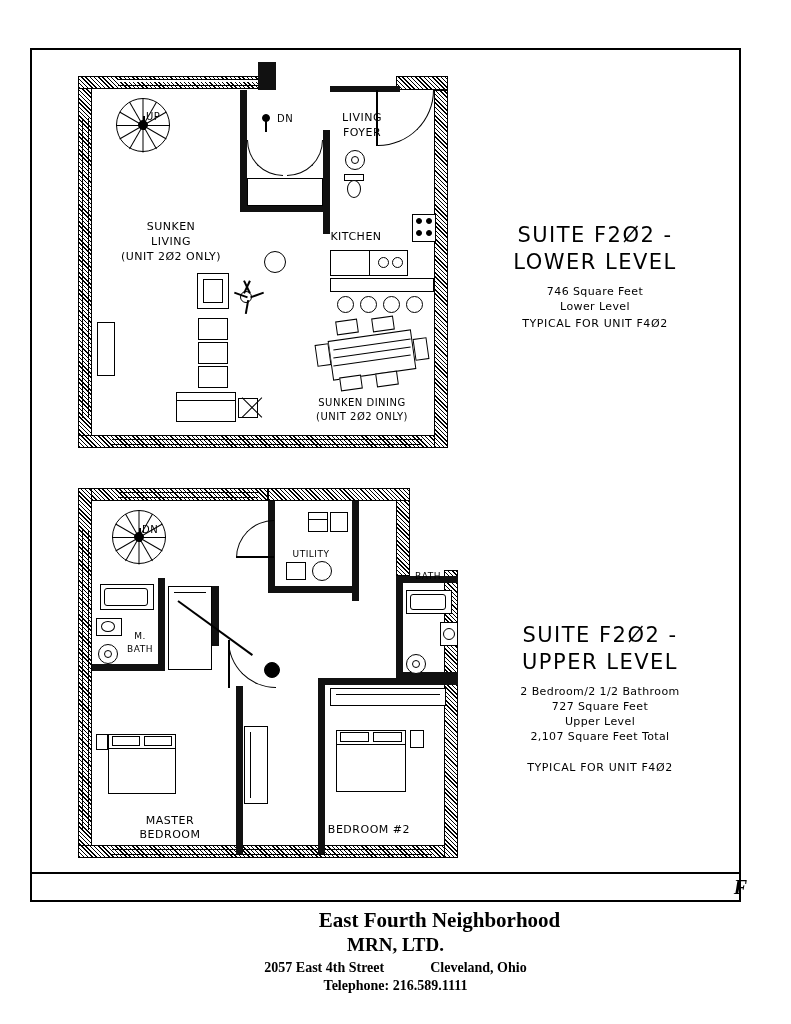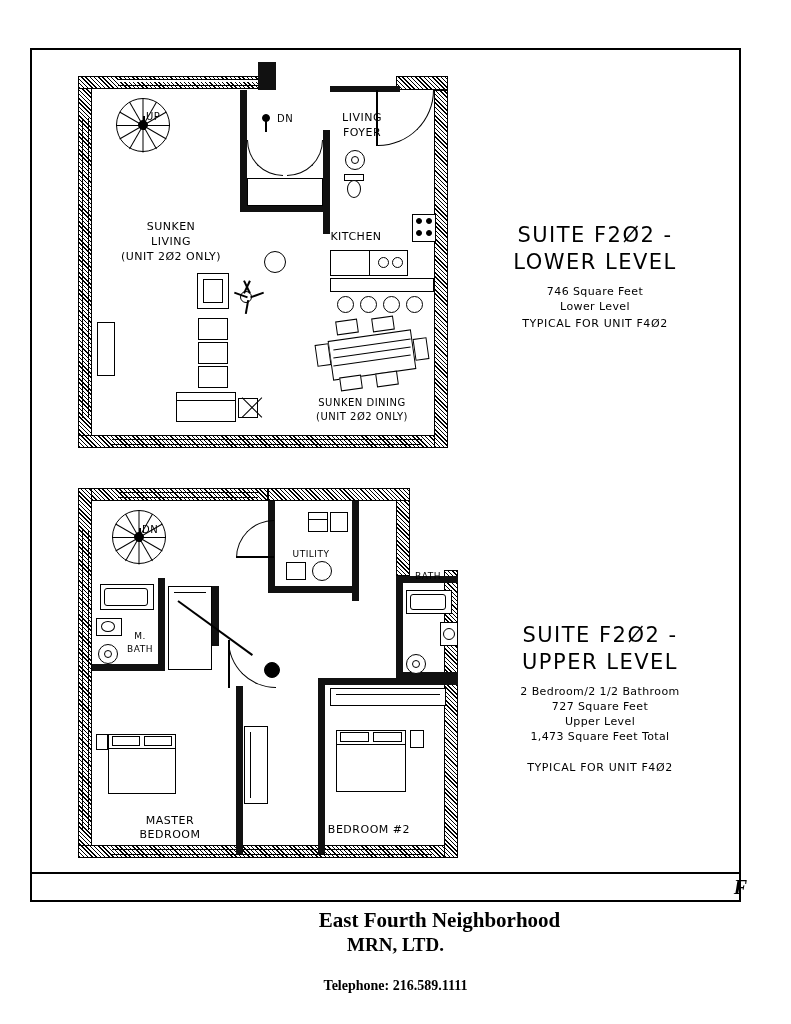--- a/index.html
+++ b/index.html
@@ -401,23 +401,26 @@
     <div class="outline-thin" style="left:340px; top:732px; width:29px; height:10px;"></div>
     <div class="outline-thin" style="left:373px; top:732px; width:29px; height:10px;"></div>
     <div class="outline-thin" style="left:410px; top:730px; width:14px; height:18px;"></div>
     <div class="label" style="left:290px; top:824px; width:120px; font-size:11px;text-align:right;">BEDROOM #2</div>
 
     <div class="title-block title-main" style="left:470px; top:622px; width:260px;">SUITE F2Ø2 -
 UPPER LEVEL</div>
     <div class="title-block title-sub" style="left:465px; top:684px; width:270px;">2 Bedroom/2 1/2 Bathroom
 727 Square Feet
 Upper Level
-1,473 Square Feet Total</div>
+2,107 Square Feet Total</div>
     <div class="title-block title-typ" style="left:470px; top:760px; width:260px;">TYPICAL FOR UNIT F4Ø2</div>
   </div>
 
   <div class="footer-f">F</div>
 
   <div class="footer-center fc-1">East Fourth Neighborhood</div>
   <div class="footer-center fc-2">MRN, LTD.</div>
+  <div class="footer-center fc-3">
+    <span>2057 East 4th Street</span><span class="gap"></span><span>Cleveland, Ohio</span>
+  </div>
   <div class="footer-center fc-4">Telephone: 216.589.1111</div>
 
 </div>
 
 </body></html>

